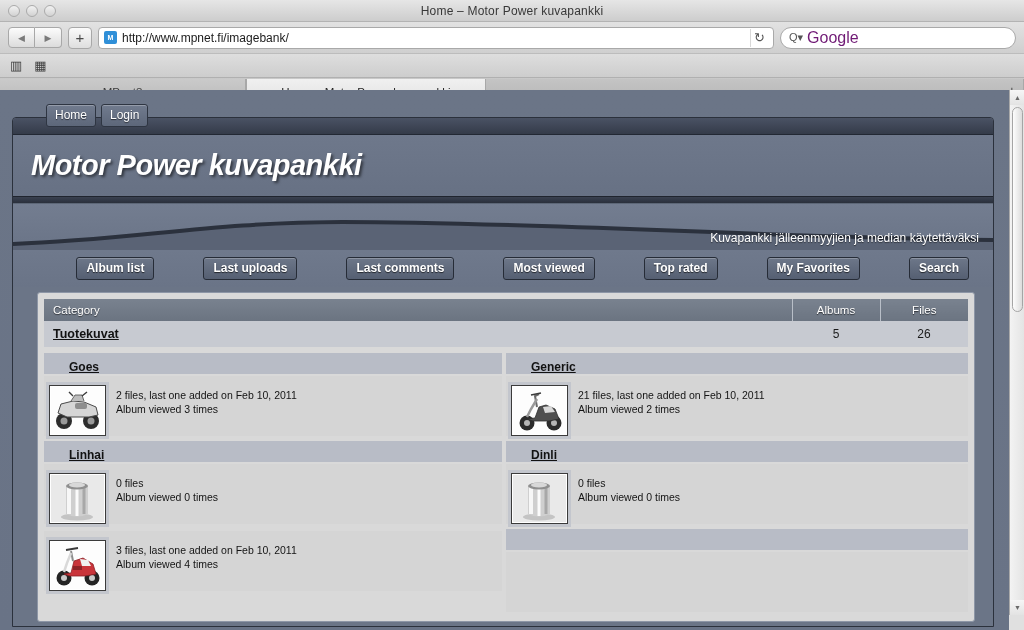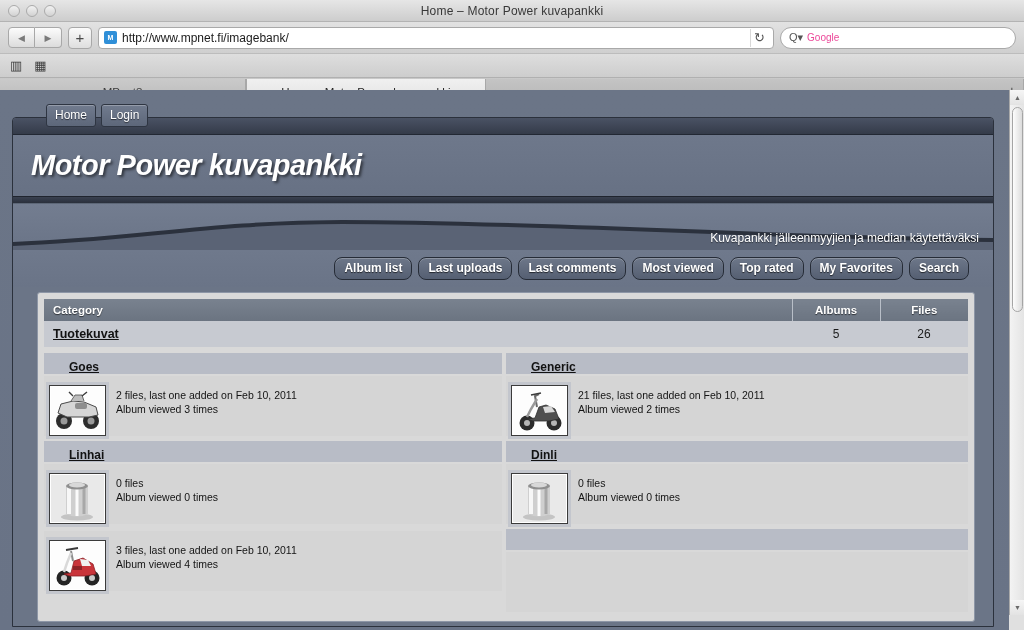--- a/index.html
+++ b/index.html
@@ -100,21 +100,21 @@
   }
   .searchbar {
     width: 236px; height: 22px;
     background: #fff;
     border: 1px solid #a9a9a9;
     border-radius: 11px;
     display: flex; align-items: center;
     padding: 0 8px; gap: 4px;
   }
   .sicon { font-size: 11px; color: #555; }
-  .stext { font-size: 10px; color: #ec4899; }
+  .stext { font-size: 16px; color: #701a75; }
 
   .bookmarkbar {
     height: 24px;
     background: linear-gradient(#dedede, #cdcdcd);
     border-bottom: 1px solid #b0b0b0;
     display: flex; align-items: center;
     padding: 0 10px; gap: 12px;
   }
   .bicon { font-size: 13px; color: #3d3d3d; line-height: 1; }
 
@@ -250,47 +250,48 @@
     display: flex;
     align-items: center;
     justify-content: flex-end;
     padding-right: 24px;
     gap: 6px;
   }
   .catbtn {
     padding: 3px 9px 4px;
     background: linear-gradient(#6d7789, #555f72);
     border: 1px solid #262c37;
-    border-radius: 8px;
+    border-radius: 3px;
     color: #ffffff;
     font-size: 12px;
     font-weight: bold;
     text-shadow: 0 1px 1px rgba(0,0,0,.65);
     box-shadow: inset 0 1px 0 rgba(255,255,255,.22);
     white-space: nowrap;
+    margin-left: 43px;
   }
 
   
   .content-frame {
     margin: 5px 18px 0 24px;
     background: #d9d9d9;
     border: 1px solid #8d96a6;
     border-radius: 3px;
     padding: 6px;
     height: 330px;
     overflow: hidden;
   }
 
   table.catlist { width: 100%; border-collapse: collapse; }
 
   .hdr-row td {
     background: linear-gradient(#79828f, #6b7481);
     color: #ffffff;
     font-size: 11.5px;
-    font-weight: bold;
+    font-weight: normal;
     text-shadow: 0 1px 1px rgba(0,0,0,.6);
     padding: 5px 9px;
     border-right: 1px solid #b9bfc8;
     height: 20px;
   }
   .hdr-row td:last-child { border-right: none; }
   .col-albums, .col-files {
     width: 88px; text-align: center;
   }
 

